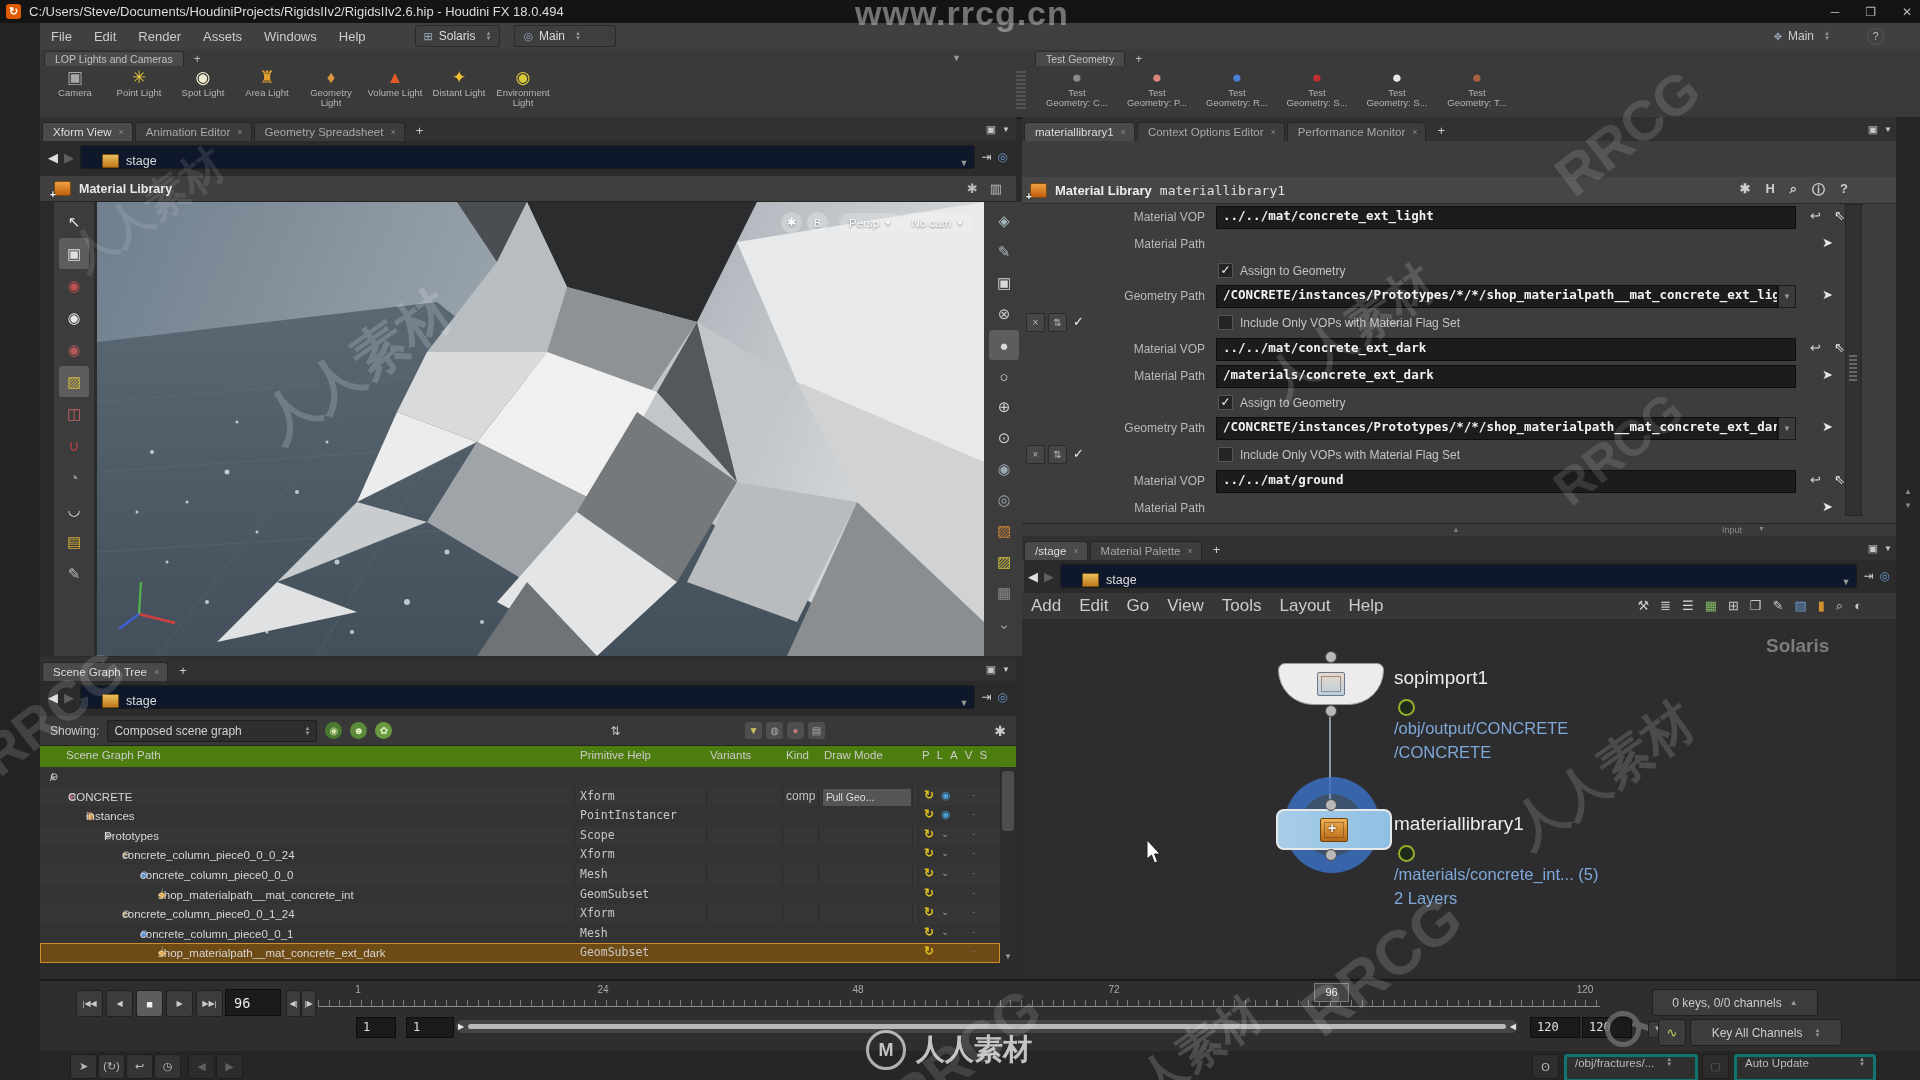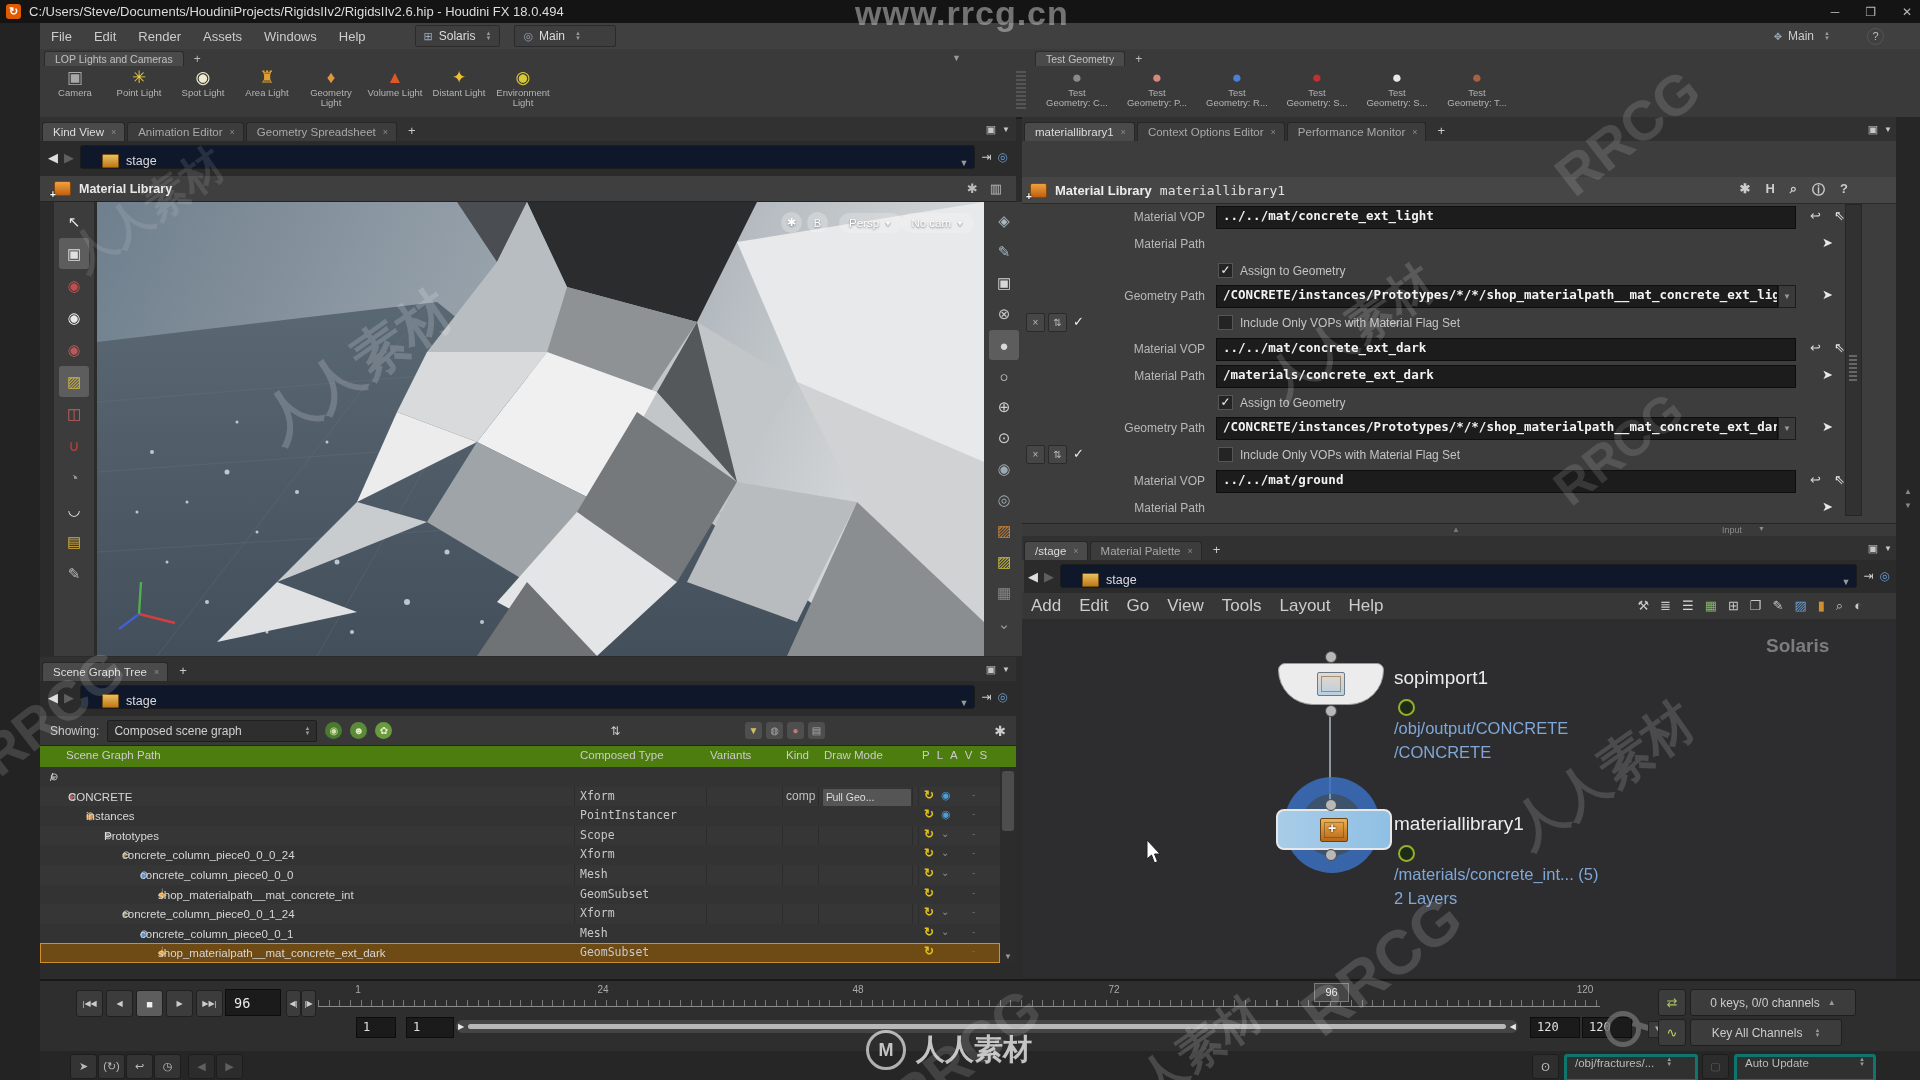--- a/index.html
+++ b/index.html
@@ -357,21 +357,21 @@
         </div>
       </div>
   </div>
 
   <div class="leftcol">
 
     <div class="ptabs" style="width:976px">
       <div style="display:flex;gap:2px;align-items:flex-end">
 
       <span class="ptab active">
-            <span>Kind View</span>
+            <span>Xform View</span>
             <span class="x">×</span>
           </span>
           <span class="ptab">
             <span>Animation Editor</span>
             <span class="x">×</span>
           </span>
           <span class="ptab">
             <span>Geometry Spreadsheet</span>
             <span class="x">×</span>
           </span>
@@ -610,21 +610,21 @@
       <div style="position:absolute;left:705px;display:flex;gap:4px">
         <span class="rnd" style="background:#4e4e4e;border-radius:3px;color:#cfc060;text-align:center;line-height:17px;font-size:10px">▼</span>
         <span class="rnd" style="background:#4e4e4e;border-radius:3px;color:#aaa;text-align:center;line-height:17px;font-size:10px">◍</span>
         <span class="rnd" style="background:#4e4e4e;border-radius:3px;color:#c07878;text-align:center;line-height:17px;font-size:10px">●</span>
         <span class="rnd" style="background:#4e4e4e;border-radius:3px;color:#aaa;text-align:center;line-height:17px;font-size:10px">▤</span>
       </div>
       <span style="position:absolute;right:10px;color:#ccc;font-size:14px">✱</span>
     </div>
     <div class="sgt-header">
       <span style="left:26px">Scene Graph Path</span>
-      <span style="left:540px">Composed Type</span>
+      <span style="left:540px">Primitive Help</span>
       <span style="left:670px">Variants</span>
       <span style="left:746px">Kind</span>
       <span style="left:784px">Draw Mode</span>
       <span style="left:882px;display:flex;gap:7px">
 
       <i style="font-style:normal">P</i>
           <i style="font-style:normal">L</i>
           <i style="font-style:normal">A</i>
           <i style="font-style:normal">V</i>
           <i style="font-style:normal">S</i>
@@ -1056,21 +1056,21 @@
         <span class="h2">◀</span>
       </div>
       <span class="rfield mono" style="left:1212px;width:36px">120</span>
       <span class="rfield mono" style="left:1264px;width:36px">120</span>
     </div>
     <div class="keyicon"></div>
     <div class="keycaret">▼</div>
     <div class="kico" style="left:1618px;top:8px">
         <span style="color:#a8c060">⇄</span>
       </div>
-    <div class="kbox" style="left:1650px;top:8px;width:164px">
+    <div class="kbox" style="left:1612px;top:8px;width:164px">
       <span>0 keys, 0/0 channels</span>
         <span style="font-size:8px;color:#999">▲</span>
     </div>
     <div class="kico" style="left:1618px;top:38px">
         <span style="color:#c8d860">∿</span>
       </div>
     <div class="kbox" style="left:1650px;top:38px;width:150px">
       <span>Key All Channels</span>
         <span class="spin">
           <span>▲</span>

